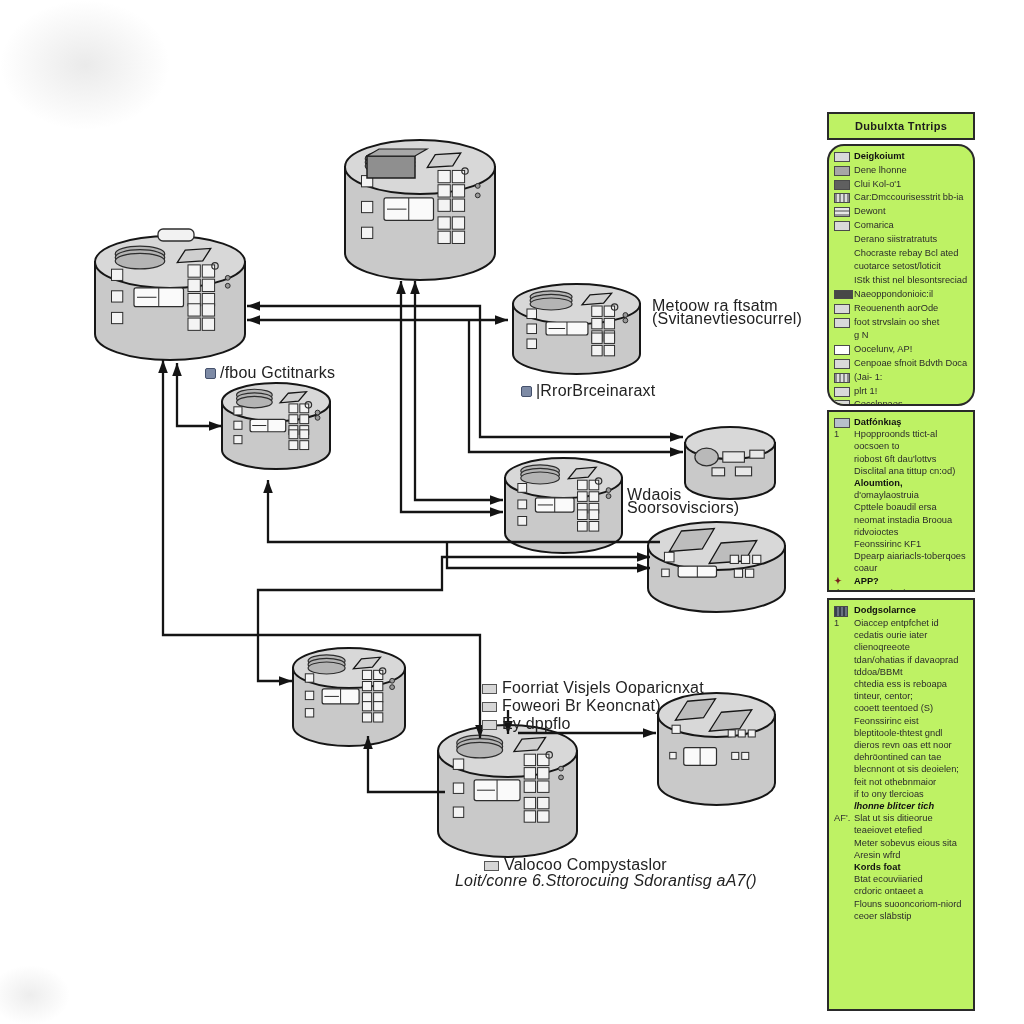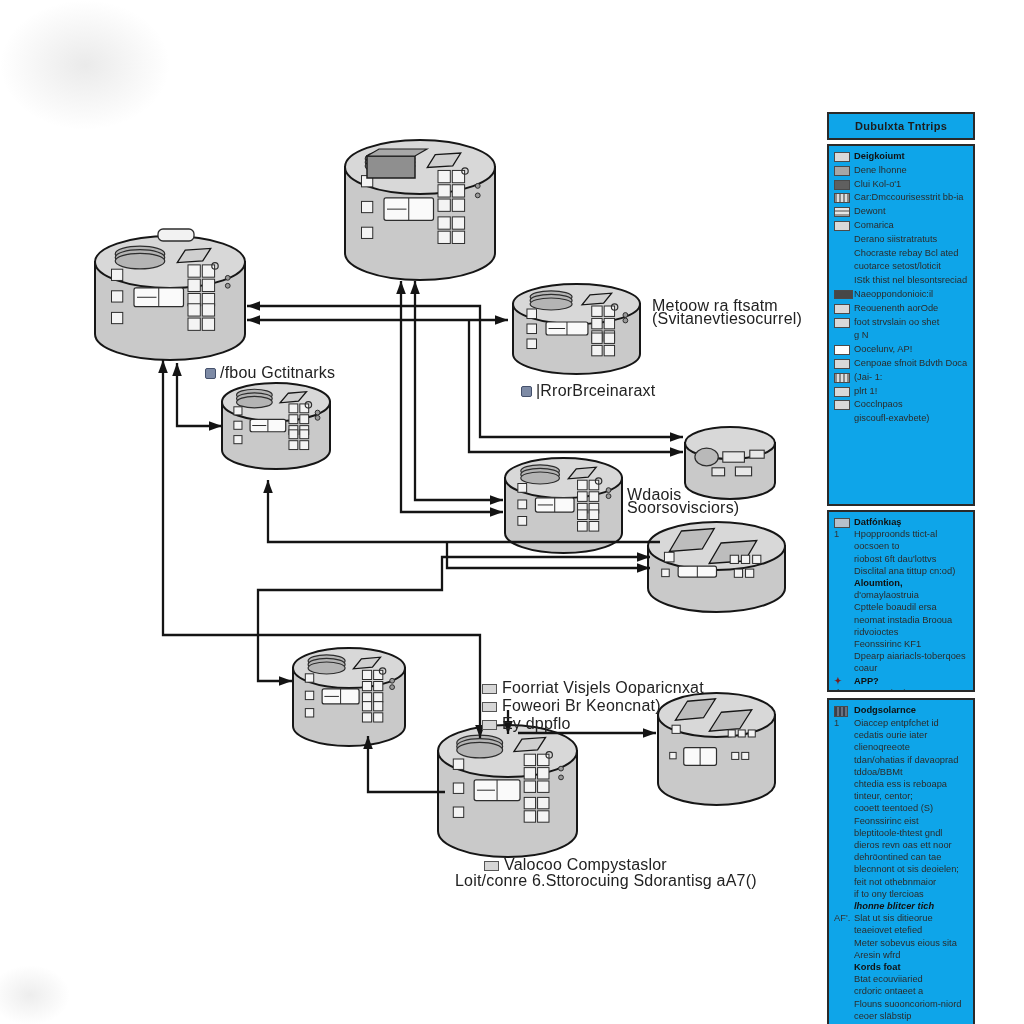--- a/index.html
+++ b/index.html
@@ -11,25 +11,25 @@
   
   .lbl{position:absolute;font-size:16px;color:#222;white-space:nowrap;letter-spacing:.2px;}
   .lbl .two{display:block;line-height:13px;}
   .mini-ic{display:inline-block;width:9px;height:9px;background:#7d8aa5;border:1px solid #44506b;
            border-radius:2px;vertical-align:-1px;margin-right:4px;}
   .mini-sw{display:inline-block;width:13px;height:8px;background:#d6d6d6;border:1px solid #555;
            vertical-align:-1px;margin-right:5px;}
 
   
   #legend{position:absolute;left:827px;top:112px;width:148px;}
-  .lbox{border:2px solid #2a2a2a;background:#0ea5e9;box-sizing:border-box;}
+  .lbox{border:2px solid #2a2a2a;background:#bef264;box-sizing:border-box;}
   #legend-title{height:28px;display:flex;align-items:center;justify-content:center;
                 font-weight:bold;font-size:11px;letter-spacing:.3px;}
   .legend-sec{margin-top:4px;padding:4px 3px 2px 5px;overflow:hidden;}
-  #lsec1{height:362px;}
+  #lsec1{height:262px;border-radius:17px;}
   #lsec2{height:182px;}
   #lsec3{height:413px;margin-top:6px;}
   .lrow{display:flex;align-items:flex-start;font-size:9.3px;color:#2b2b2b;}
   .s1 .lrow{line-height:13.8px;}
   .s2 .lrow{line-height:12.2px;}
   .s3 .lrow{line-height:12.2px;}
   .lrow.ind{padding-left:20px;}
   .lrow.hang{padding-left:0;}
   .lpre{width:20px;flex:0 0 20px;font-size:9.3px;color:#333;}
   .lswc{width:20px;flex:0 0 20px;padding-top:2px;}
@@ -341,21 +341,21 @@
   </div>
   <div class="lbl" style="left:482px;top:697px;">
     <span class="mini-sw"></span><span>Foweori Br Keoncnat)</span>
   </div>
   <div class="lbl" style="left:482px;top:715px;">
     <span class="mini-sw"></span><span>Ey dppflo</span>
   </div>
   <div class="lbl" style="left:484px;top:856px;">
     <span class="mini-sw"></span><span>Valocoo Compystaslor</span>
   </div>
-  <div class="lbl" style="left:455px;top:872px;">
+  <div class="lbl" style="left:455px;top:872px;font-style:italic;">
     <span>Loit/conre 6.Sttorocuing Sdorantisg aA7()</span>
   </div>
 
   <div id="legend">
     <div id="legend-title" class="lbox">Dubulxta Tntrips</div>
     <div id="lsec1" class="lbox legend-sec s1">
         <div class="lrow">
           <span class="lswc">
             <span class="lsw sw-light"></span>
           </span>

